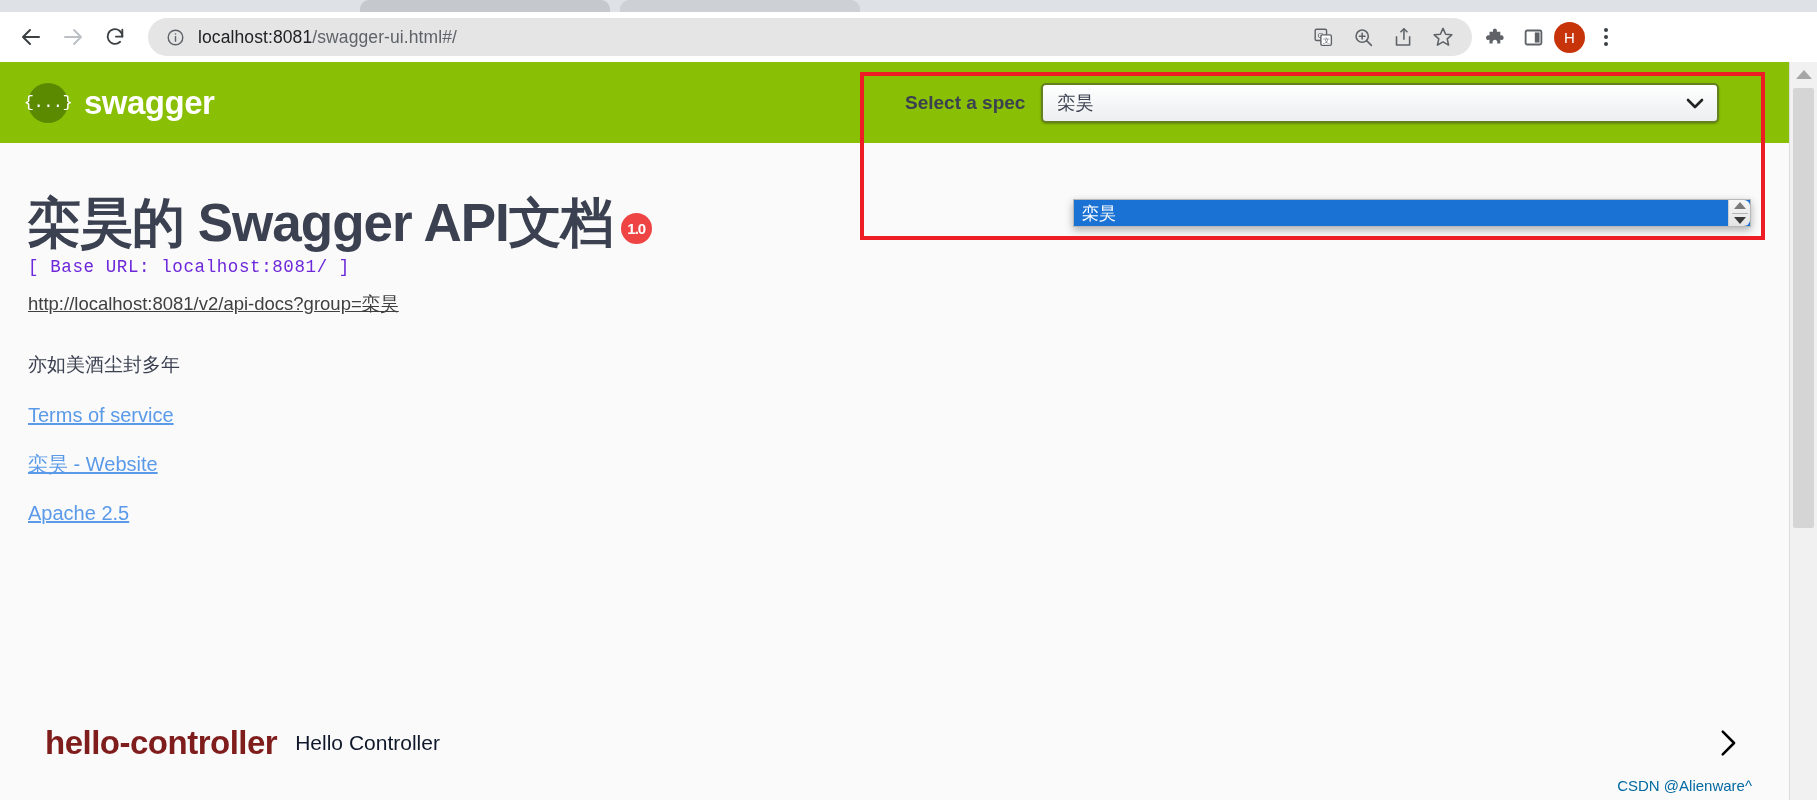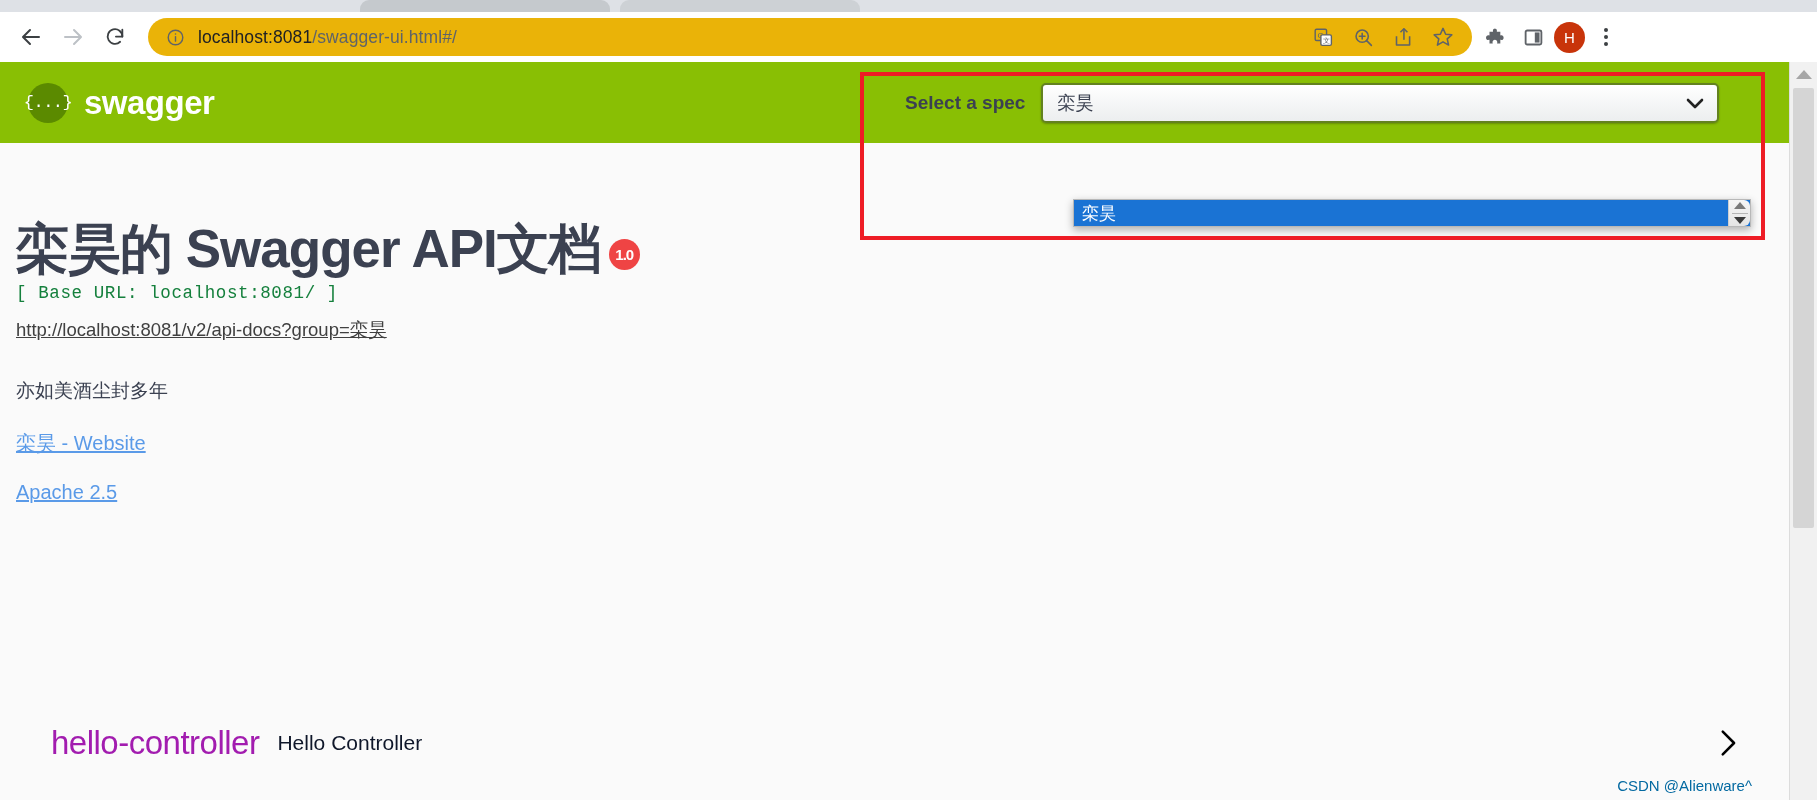--- a/index.html
+++ b/index.html
@@ -53,21 +53,21 @@
     border-radius: 50%;
     color: #3c4043;
   }
   .nav-btn svg { display: block; }
   .nav-btn.disabled { color: #bdc1c6; }
 
   .omnibox {
     margin-left: 12px;
     flex: 1;
     height: 38px;
-    background: #eab308;
+    background: #e5e5e5;
     border-radius: 19px;
     display: flex;
     align-items: center;
     padding: 0 8px 0 16px;
     max-width: 1300px;
   }
   .omnibox-info {
     width: 22px; height: 22px;
     display: flex; align-items: center; justify-content: center;
     color: #5f6368;
@@ -249,22 +249,22 @@
     width: 905px;
     height: 168px;
     border: 4px solid #ee1c25;
     box-sizing: border-box;
     z-index: 60;
     pointer-events: none;
   }
 
   
   .info-block {
-    padding: 0 0 0 16px;
-    margin-top: 78px;
+    padding: 0 0 0 28px;
+    margin-top: 52px;
   }
   .api-title {
     font-size: 53px;
     font-weight: bold;
     color: #3b4151;
     display: flex;
     align-items: center;
     line-height: 1.05;
     letter-spacing: -1px;
   }
@@ -279,21 +279,21 @@
     align-items: center;
     justify-content: center;
     margin-left: 8px;
     align-self: flex-start;
     margin-top: 18px;
   }
   .base-url {
     margin-top: 6px;
     font-family: "Liberation Mono", "DejaVu Sans Mono", monospace;
     font-size: 17.5px;
-    color: #15803d;
+    color: #6d28d9;
     letter-spacing: 0.6px;
   }
   .api-docs-link {
     display: block;
     margin-top: 14px;
     font-size: 18.5px;
     color: #404040;
     text-decoration: underline;
   }
   .api-description {
@@ -320,24 +320,23 @@
     left: 0;
     top: 662px;
     width: 1790px;
     display: flex;
     align-items: center;
     padding: 0 28px 0 45px;
     box-sizing: border-box;
   }
   .tag-name {
     font-size: 33px;
-    font-weight: normal;
-    color: #a21caf;
+    font-weight: bold;
+    color: #7f1d1d;
     letter-spacing: -0.5px;
-    margin-left: 6px;
   }
   .tag-desc {
     margin-left: 18px;
     font-size: 21px;
     color: #0f172a;
   }
   .tag-expand {
     margin-left: auto;
     color: #000;
     display: flex;
@@ -498,20 +497,21 @@
 
   <div class="info-block">
     <div class="api-title">
       <span>栾昊的 Swagger API文档</span>
       <span class="version-badge">1.0</span>
     </div>
     <div class="base-url">[ Base URL: localhost:8081/ ]</div>
     <a class="api-docs-link" href="#">http://localhost:8081/v2/api-docs?group=栾昊</a>
     <div class="api-description">亦如美酒尘封多年</div>
     <div class="link-row">
+      <a href="#">Terms of service</a>
       <div class="link-gap">
         <a href="#" class="tight">栾昊 - Website</a>
       </div>
       <div class="link-gap">
         <a href="#">Apache 2.5</a>
       </div>
     </div>
   </div>
 
   <div class="tag-section">

